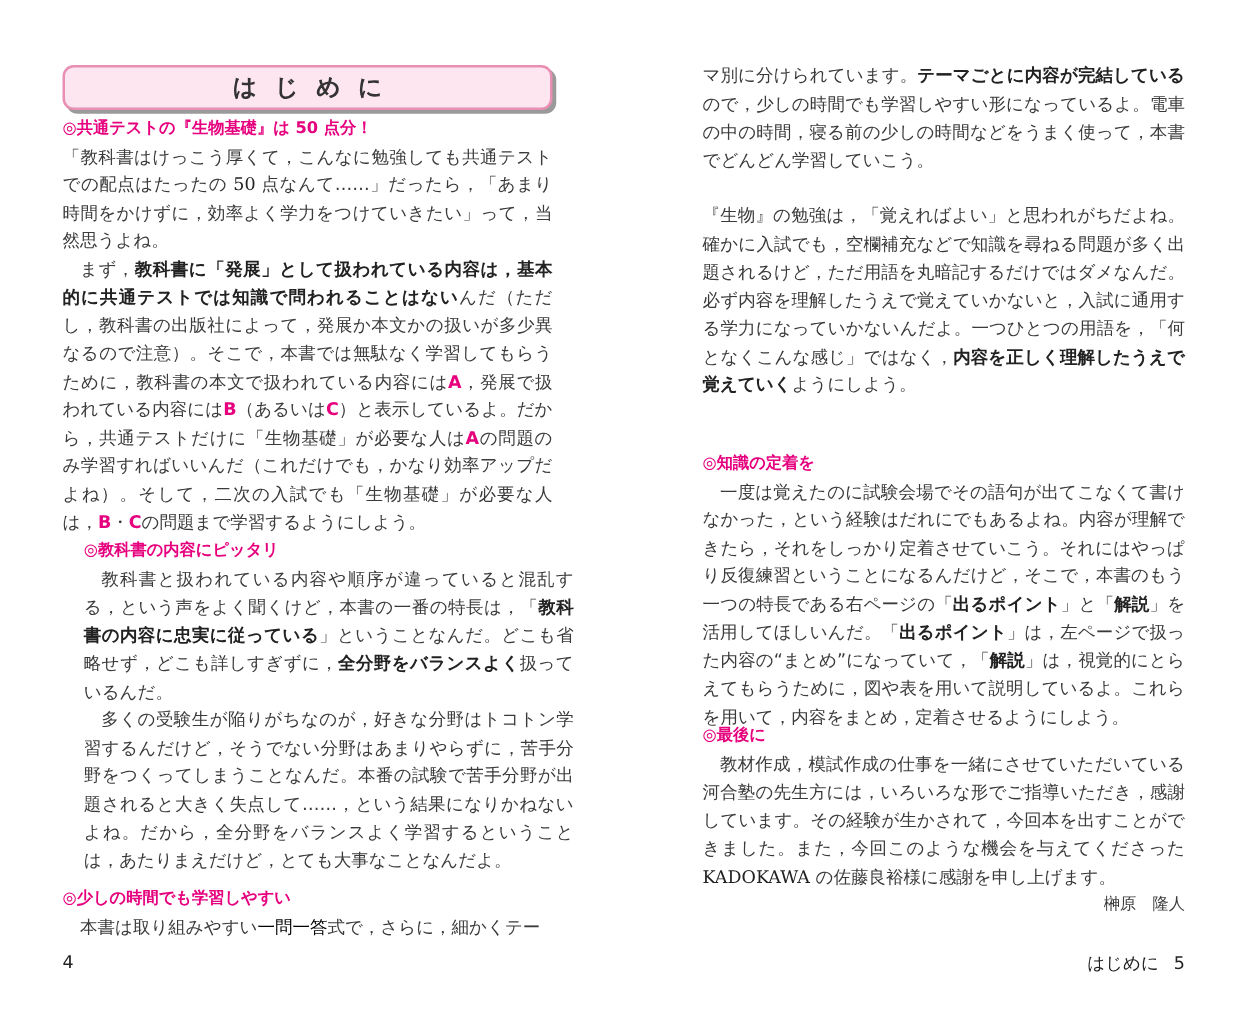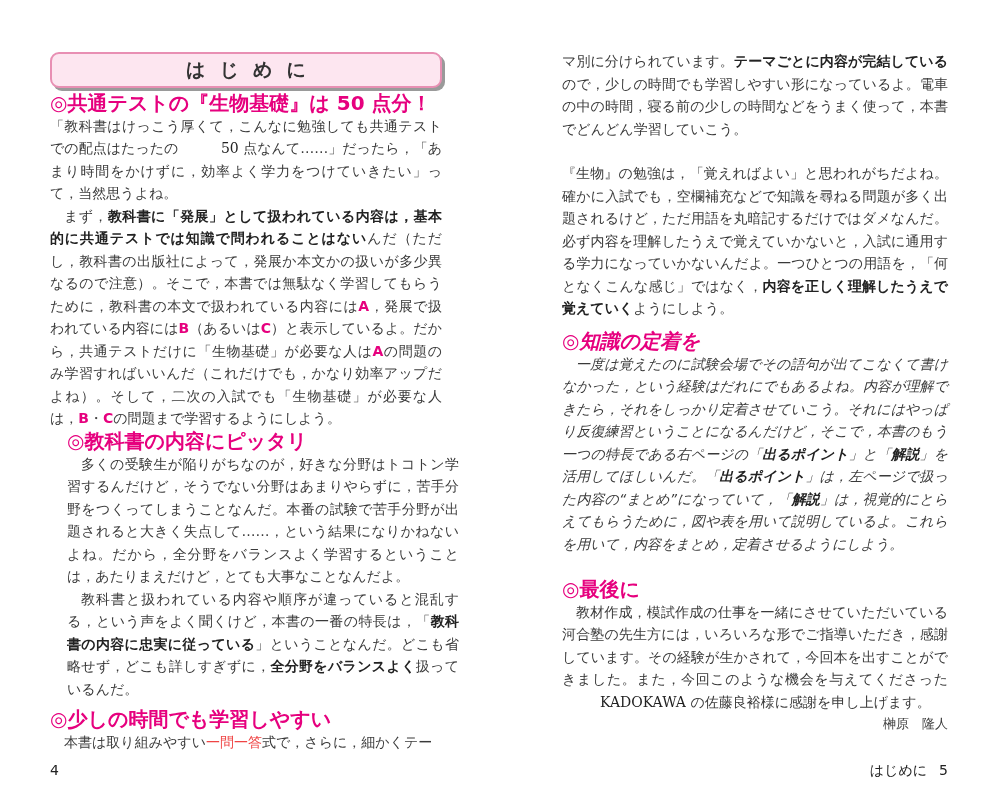--- a/index.html
+++ b/index.html
@@ -8,65 +8,65 @@
       font-family: "DejaVu Sans", sans-serif; color: #333333;
     }
     .title-box {
       position: absolute; left: 50px; top: 52px; width: 388px; height: 32px;
       background: #fde6f0; border: 2px solid #e88fb3; border-radius: 9px;
       box-shadow: 3px 3px 0 #9a9a9a;
       display: flex; align-items: center; justify-content: center;
     }
     .title-text { font-size: 19px; font-weight: bold; letter-spacing: 14px; color: #333; padding-left: 14px; }
     .block { position: absolute; }
-    .heading { color: #e6007e; font-weight: bold; font-size: 20px; line-height: 22.5px; white-space: nowrap; }
+    .heading { color: #e6007e; font-weight: bold; font-size: 13px; line-height: 22.5px; white-space: nowrap; }
     .para { font-size: 14px; line-height: 22.5px; text-align: justify; color: #3a3a3a; }
     .para.indent { text-indent: 1em; }
     .b { font-family: "DejaVu Serif", serif; font-weight: bold; color: #222; }
     .pink { color: #e6007e; font-weight: bold; }
-    .pinkn { color: #ef4444; }
-    .serif { font-family: "DejaVu Serif", serif; color: #222; margin-left: 38px; }
+    .pinkn { color: #000000; }
+    .serif { font-family: "DejaVu Serif", serif; color: #222; }
     .sign { text-align: right; font-size: 13px; line-height: 22.5px; color: #3a3a3a; }
     .folio { position: absolute; top: 762px; font-size: 14px; color: #222; }
   </style>
 </head>
 <body>
 
 <div class="title-box">
   <span class="title-text">はじめに</span>
 </div>
 
 <div class="block" style="left:50px; top:92px; width:392px;">
   <div class="heading">◎共通テストの『生物基礎』は 50 点分！</div>
   <div class="para"><span>「教科書はけっこう厚くて，こんなに勉強しても共通テストでの配点はたったの </span><span class="serif">50</span><span> 点なんて……」だったら，「あまり時間をかけずに，効率よく学力をつけていきたい」って，当然思うよね。</span></div>
   <div class="para indent"><span>まず，</span><span class="b">教科書に「発展」として扱われている内容は，基本的に共通テストでは知識で問われることはない</span><span>んだ（ただし，教科書の出版社によって，発展か本文かの扱いが多少異なるので注意）。そこで，本書では無駄なく学習してもらうために，教科書の本文で扱われている内容には</span><span class="pink">A</span><span>，発展で扱われている内容には</span><span class="pink">B</span><span>（あるいは</span><span class="pink">C</span><span>）と表示しているよ。だから，共通テストだけに「生物基礎」が必要な人は</span><span class="pink">A</span><span>の問題のみ学習すればいいんだ（これだけでも，かなり効率アップだよね）。そして，二次の入試でも「生物基礎」が必要な人は，</span><span class="pink">B</span><span>・</span><span class="pink">C</span><span>の問題まで学習するようにしよう。</span></div>
 </div>
 
 <div class="block" style="left:67px; top:430px; width:392px;">
   <div class="heading">◎教科書の内容にピッタリ</div>
+  <div class="para indent"><span>教科書と扱われている内容や順序が違っていると混乱する，という声をよく聞くけど，本書の一番の特長は，「</span><span class="b">教科書の内容に忠実に従っている</span><span>」ということなんだ。どこも省略せず，どこも詳しすぎずに，</span><span class="b">全分野をバランスよく</span><span>扱っているんだ。</span></div>
   <div class="para indent"><span>多くの受験生が陥りがちなのが，好きな分野はトコトン学習するんだけど，そうでない分野はあまりやらずに，苦手分野をつくってしまうことなんだ。本番の試験で苦手分野が出題されると大きく失点して……，という結果になりかねないよね。だから，全分野をバランスよく学習するということは，あたりまえだけど，とても大事なことなんだよ。</span></div>
-  <div class="para indent"><span>教科書と扱われている内容や順序が違っていると混乱する，という声をよく聞くけど，本書の一番の特長は，「</span><span class="b">教科書の内容に忠実に従っている</span><span>」ということなんだ。どこも省略せず，どこも詳しすぎずに，</span><span class="b">全分野をバランスよく</span><span>扱っているんだ。</span></div>
 </div>
 
 <div class="block" style="left:50px; top:708px; width:392px;">
   <div class="heading">◎少しの時間でも学習しやすい</div>
   <div class="para indent" style="white-space:nowrap;"><span>本書は取り組みやすい</span><span class="pinkn">一問一答</span><span>式で，さらに，細かくテー</span></div>
 </div>
 
 <div class="folio" style="left:50px;">4</div>
 
 <div class="block" style="left:562px; top:50px; width:386px;">
   <div class="para"><span>マ別に分けられています。</span><span class="b">テーマごとに内容が完結している</span><span>ので，少しの時間でも学習しやすい形になっているよ。電車の中の時間，寝る前の少しの時間などをうまく使って，本書でどんどん学習していこう。</span></div>
 </div>
 
 <div class="block" style="left:562px; top:162px; width:386px;">
   <div class="para"><span>『生物』の勉強は，「覚えればよい」と思われがちだよね。確かに入試でも，空欄補充などで知識を尋ねる問題が多く出題されるけど，ただ用語を丸暗記するだけではダメなんだ。必ず内容を理解したうえで覚えていかないと，入試に通用する学力になっていかないんだよ。一つひとつの用語を，「何となくこんな感じ」ではなく，</span><span class="b">内容を正しく理解したうえで覚えていく</span><span>ようにしよう。</span></div>
 </div>
 
-<div class="block" style="left:562px; top:330px; width:386px;font-style:italic;">
+<div class="block" style="left:562px; top:360px; width:386px;">
   <div class="heading">◎知識の定着を</div>
   <div class="para indent"><span>一度は覚えたのに試験会場でその語句が出てこなくて書けなかった，という経験はだれにでもあるよね。内容が理解できたら，それをしっかり定着させていこう。それにはやっぱり反復練習ということになるんだけど，そこで，本書のもう一つの特長である右ページの「</span><span class="b">出るポイント</span><span>」と「</span><span class="b">解説</span><span>」を活用してほしいんだ。「</span><span class="b">出るポイント</span><span>」は，左ページで扱った内容の“まとめ”になっていて，「</span><span class="b">解説</span><span>」は，視覚的にとらえてもらうために，図や表を用いて説明しているよ。これらを用いて，内容をまとめ，定着させるようにしよう。</span></div>
 </div>
 
 <div class="block" style="left:562px; top:578px; width:386px;">
   <div class="heading">◎最後に</div>
   <div class="para indent"><span>教材作成，模試作成の仕事を一緒にさせていただいている河合塾の先生方には，いろいろな形でご指導いただき，感謝しています。その経験が生かされて，今回本を出すことができました。また，今回このような機会を与えてくださった</span><span class="serif">KADOKAWA</span><span> の佐藤良裕様に感謝を申し上げます。</span></div>
   <div class="sign">榊原　隆人</div>
 </div>
 

